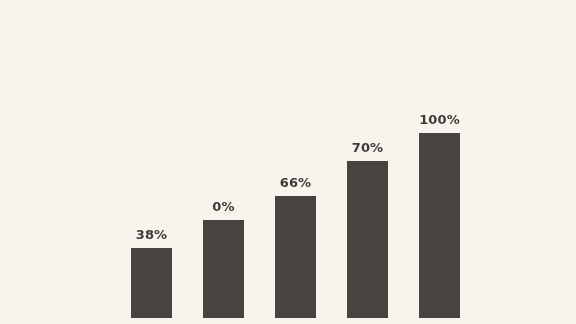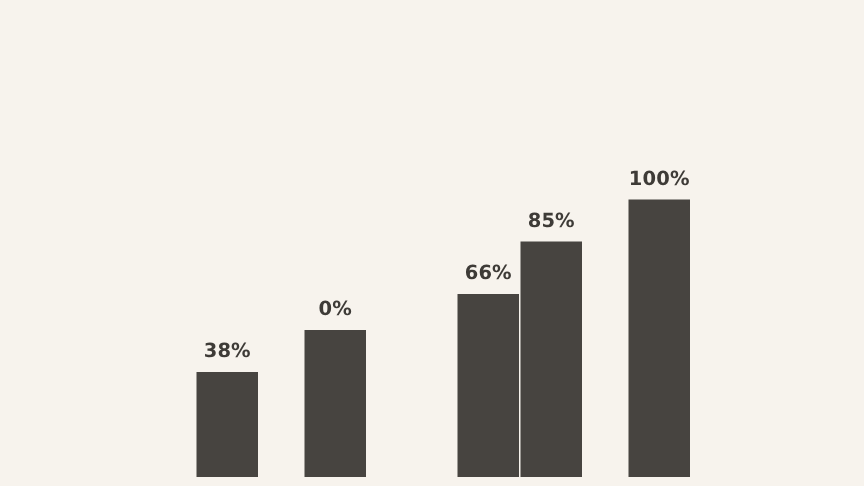--- a/index.html
+++ b/index.html
@@ -67,27 +67,27 @@
 
     <div id="bars-container">
         <div class="bar-group" style="left: 131px; width: 41px; bottom: 6px;">
           <div class="bar-rect" style="height: 70px; background: rgb(71, 68, 64);"></div>
           <div class="bar-value-label" style="color: rgb(62, 59, 55); margin-top: 17px;">38%</div>
         </div>
         <div class="bar-group" style="left: 203px; width: 41px; bottom: 6px;">
           <div class="bar-rect" style="height: 98px; background: rgb(71, 68, 64);"></div>
           <div class="bar-value-label" style="color: rgb(62, 59, 55);">0%</div>
         </div>
-        <div class="bar-group" style="left: 275px; width: 41px; bottom: 6px; margin-left: 30px;">
+        <div class="bar-group" style="left: 275px; width: 41px; bottom: 6px;">
           <div class="bar-rect" style="height: 122px; background: rgb(71, 68, 64);"></div>
           <div class="bar-value-label" style="color: rgb(62, 59, 55);">66%</div>
         </div>
         <div class="bar-group" style="left: 347px; width: 41px; bottom: 6px;">
           <div class="bar-rect" style="height: 157px; background: rgb(71, 68, 64);"></div>
-          <div class="bar-value-label" style="color: rgb(62, 59, 55);">85%</div>
+          <div class="bar-value-label" style="color: rgb(62, 59, 55);">70%</div>
         </div>
         <div class="bar-group" style="left: 419px; width: 41px; bottom: 6px;">
           <div class="bar-rect" style="height: 185px; background: rgb(71, 68, 64);"></div>
           <div class="bar-value-label" style="color: rgb(62, 59, 55);">100%</div>
         </div>
       </div>
 
   </div>
 </div>
 

